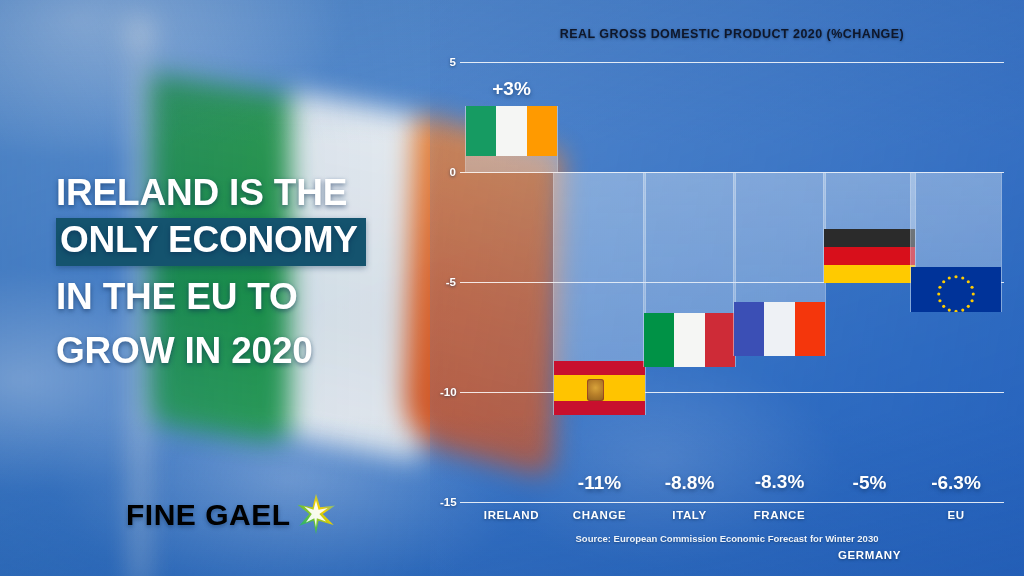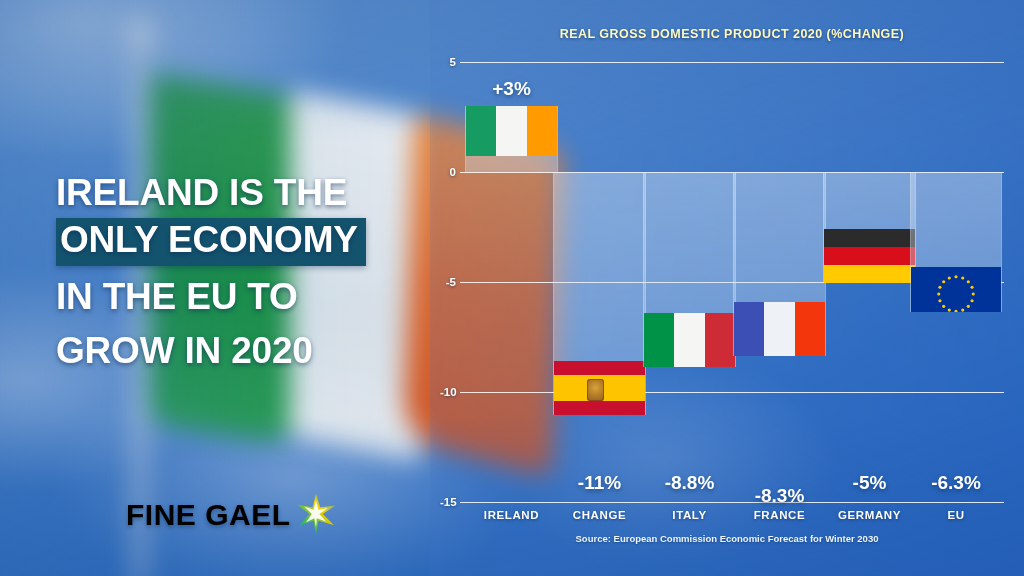--- a/index.html
+++ b/index.html
@@ -95,21 +95,21 @@
     text-shadow:0 2px 4px rgba(10,40,80,.45);
   }
   #logo .star { width:42px; height:42px; display:block; margin-left:-2px; margin-top:-2px; }
 
   
   #chart {
     position:absolute; left:440px; top:0; width:584px; height:576px; z-index:4;
   }
   #chart-title {
     position:absolute; left:0; top:27px; width:584px; text-align:center;
-    font-size:12.5px; font-weight:bold; letter-spacing:.45px; color:#fef9c3;
+    font-size:12.5px; font-weight:bold; letter-spacing:.45px; color:#0f172a;
     text-shadow:0 1px 3px rgba(10,40,80,.6);
   }
   .gridline {
     position:absolute; left:20px; width:544px; height:1px;
     background:rgba(255,255,255,.85);
   }
   .ytick {
     position:absolute; left:0px; width:16px; text-align:right;
     font-size:11.5px; font-weight:bold; color:#ffffff;
     text-shadow:0 1px 3px rgba(10,40,80,.6);
@@ -257,34 +257,34 @@
 
   <div class="bar" style="left:293px; top:173px; width:93px; height:183px;">
     <div class="flagfill" style="bottom:0; height:54px;">
       <div class="v3">
         <div style="background:#3b4fb5"></div>
         <div style="background:#eef1f5"></div>
         <div style="background:#f4360c"></div>
       </div>
     </div>
   </div>
-  <div class="valuelabel" style="left:293px; top:485px; width:93px;">-8.3%</div>
+  <div class="valuelabel" style="left:293px; top:471px; width:93px;">-8.3%</div>
   <div class="catlabel" style="left:293px; width:93px;">FRANCE</div>
 
   <div class="bar" style="left:383px; top:173px; width:93px; height:110px;">
     <div class="flagfill" style="bottom:0; height:54px;">
       <div class="h3">
         <div style="background:#2b2b2b"></div>
         <div style="background:#d80f1b"></div>
         <div style="background:#ffca00"></div>
       </div>
     </div>
   </div>
   <div class="valuelabel" style="left:383px; top:472px; width:93px;">-5%</div>
-  <div class="catlabel" style="left:383px; width:93px;">GERMANY</div>
+  <div class="catlabel" style="left:383px; width:93px;margin-top:40px;">GERMANY</div>
 
   <div class="bar" style="left:470px; top:173px; width:92px; height:139px;">
     <div class="flagfill" style="bottom:0; height:45px;">
       <div class="eu">
         <svg viewBox="0 0 90 60" width="100%" height="100%">
           <g fill="#FFCC00">
             <circle cx="45" cy="13" r="2.1"></circle>
               <circle cx="54" cy="14.6" r="2.1"></circle>
             <circle cx="61.4" cy="19.6" r="2.1"></circle>
               <circle cx="66.4" cy="27" r="2.1"></circle>

